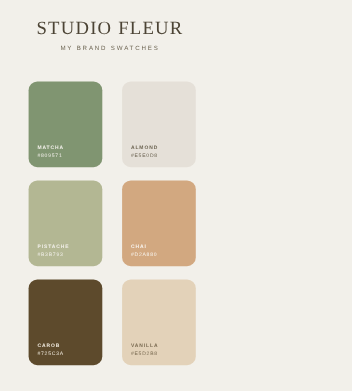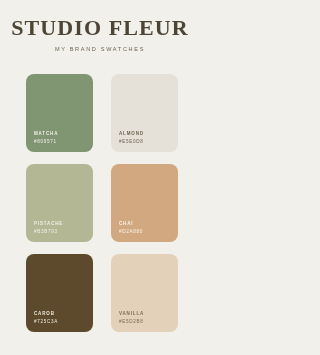--- a/index.html
+++ b/index.html
@@ -19,26 +19,25 @@
     height: 355px;
     background: #f2f0ea;
     box-sizing: border-box;
   }
   .header {
     padding-top: 17px;
     text-align: center;
   }
   .brand-title {
     font-family: "Liberation Serif", serif;
-    font-size: 22px;
+    font-size: 17px;
     letter-spacing: 1.1px;
     color: #4c4435;
     line-height: 1;
     white-space: nowrap;
-    font-weight: bold;
   }
   .brand-subtitle {
     margin-top: 8px;
     font-family: "Liberation Sans", sans-serif;
     font-size: 5.6px;
     letter-spacing: 1.65px;
     color: #6d6553;
     line-height: 1;
     white-space: nowrap;
   }

